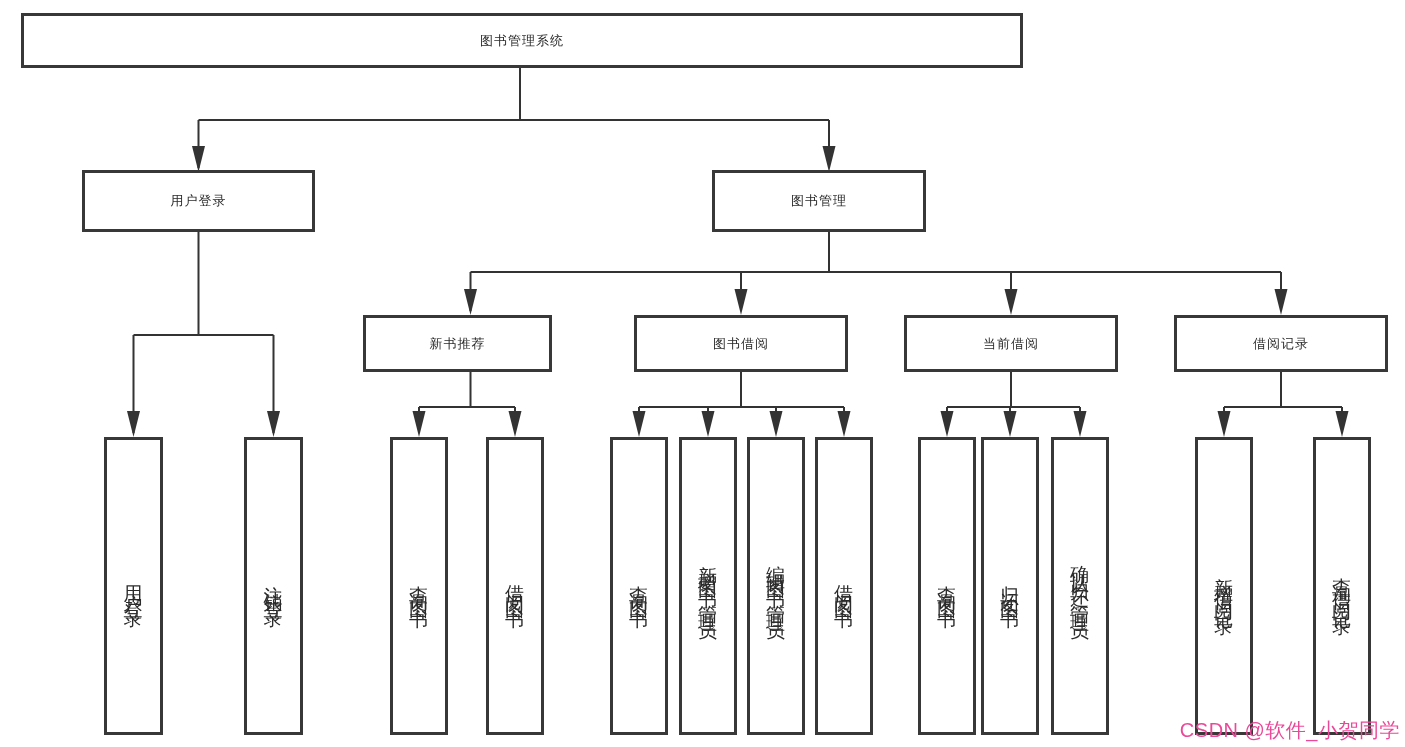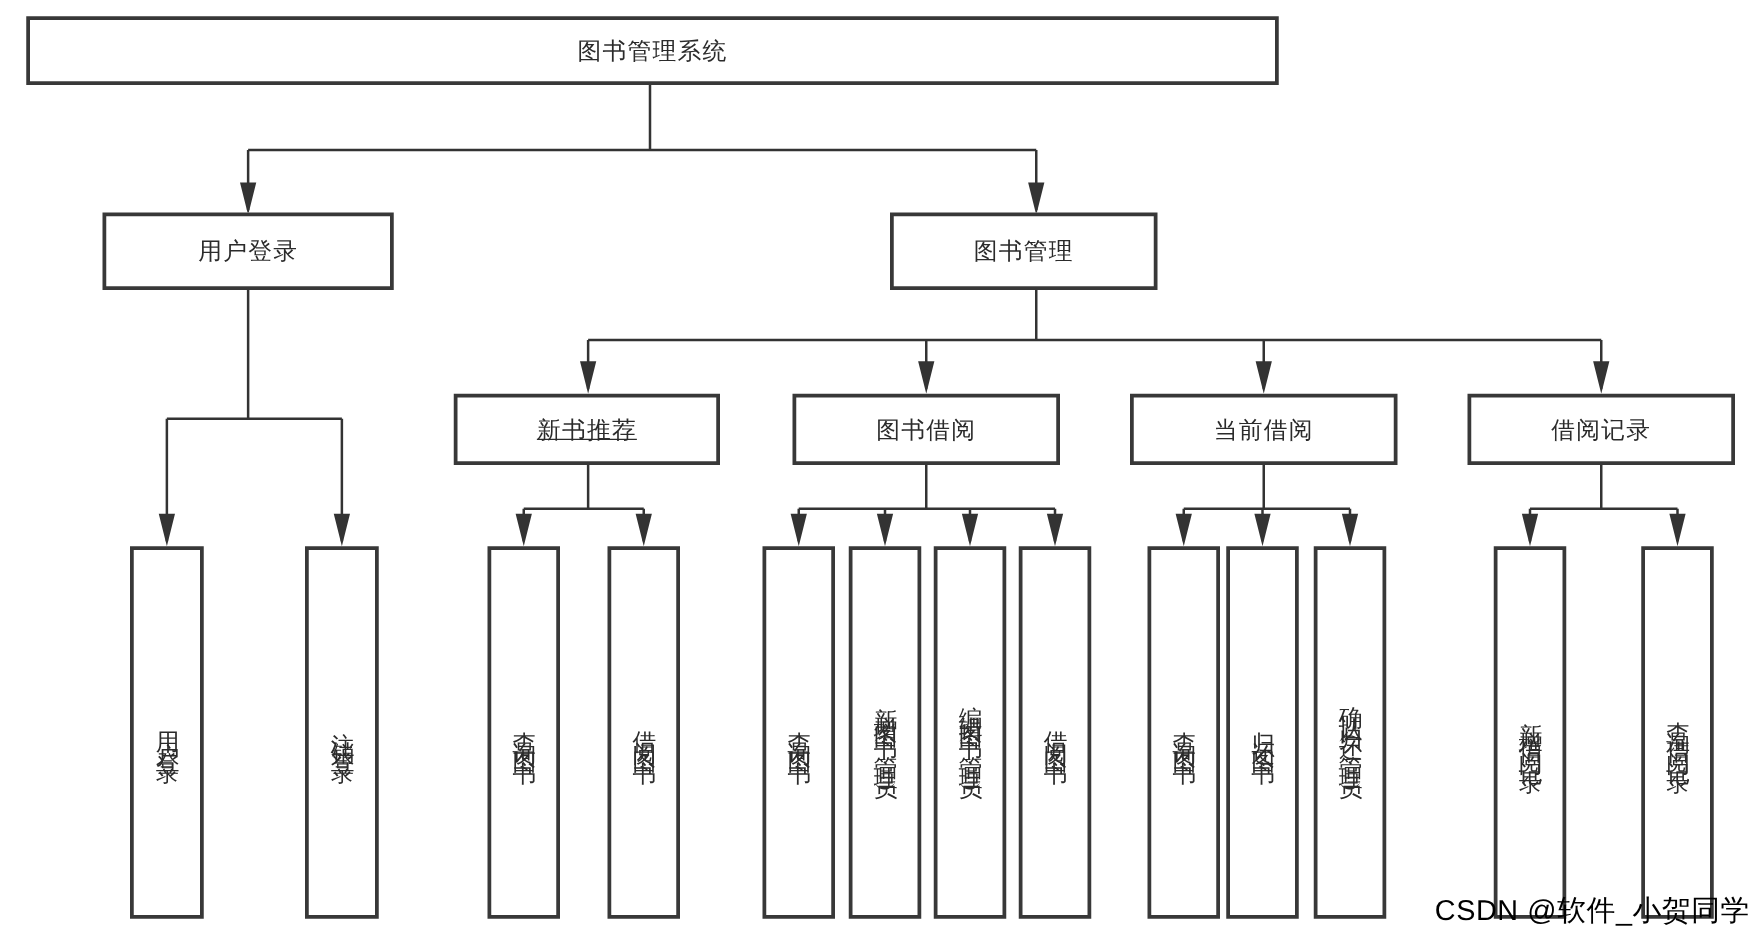--- a/index.html
+++ b/index.html
@@ -22,34 +22,34 @@
     position: absolute;
     box-sizing: border-box;
     background: #ffffff;
     border: 3px solid #383838;
     color: #2b2b2b;
     display: flex;
     align-items: center;
     justify-content: center;
     text-align: center;
   }
-  .h { font-size: 19px; letter-spacing: 1px; align-items: center; }
+  .h { font-size: 13px; letter-spacing: 1px; align-items: center; }
   .v {
     writing-mode: vertical-rl;
     text-orientation: mixed;
     font-size: 19px;
     letter-spacing: 8px;
     line-height: 1;
   }
   .watermark {
     position: absolute;
     right: 5px;
     bottom: 3px;
-    font-size: 23px;
-    color: #000000;
+    font-size: 20px;
+    color: #ec4899;
     letter-spacing: 0.5px;
     white-space: nowrap;
   }
 </style>
 </head>
 <body>
 
 <div id="stage">
 
   <svg id="wires" viewBox="0 0 1405 747" xmlns="http://www.w3.org/2000/svg">
@@ -89,21 +89,21 @@
     <span>图书管理系统</span>
   </div>
 
   <div class="box h" style="left:82px; top:170px; width:233px; height:62px;">
     <span>用户登录</span>
   </div>
   <div class="box h" style="left:712px; top:170px; width:214px; height:62px;">
     <span>图书管理</span>
   </div>
 
-  <div class="box h" style="left:363px; top:315px; width:213px; height:57px;text-decoration:underline;">
+  <div class="box h" style="left:363px; top:315px; width:189px; height:57px;">
     <span>新书推荐</span>
   </div>
   <div class="box h" style="left:904px; top:315px; width:214px; height:57px;">
     <span>当前借阅</span>
   </div>
   <div class="box h" style="left:634px; top:315px; width:214px; height:57px;">
     <span>图书借阅</span>
   </div>
   <div class="box h" style="left:1174px; top:315px; width:214px; height:57px;">
     <span>借阅记录</span>

